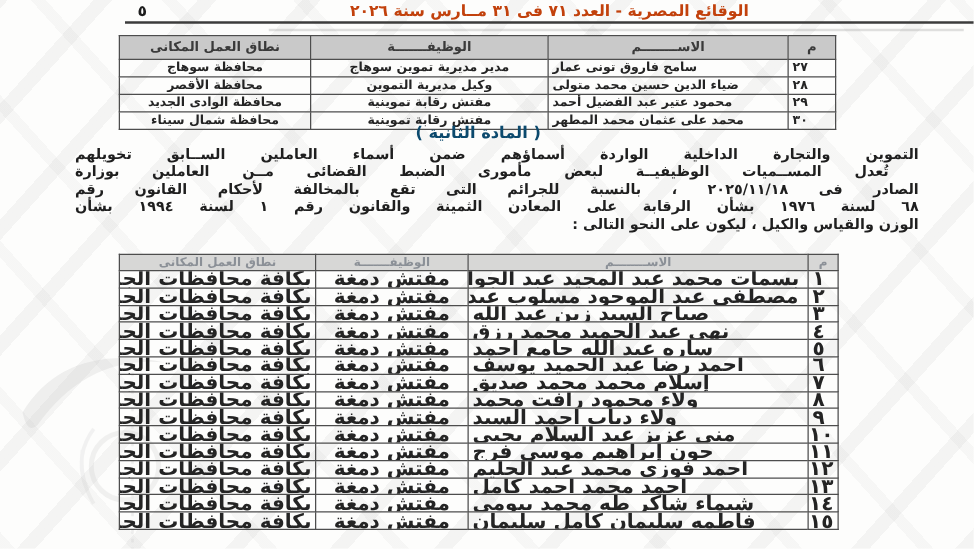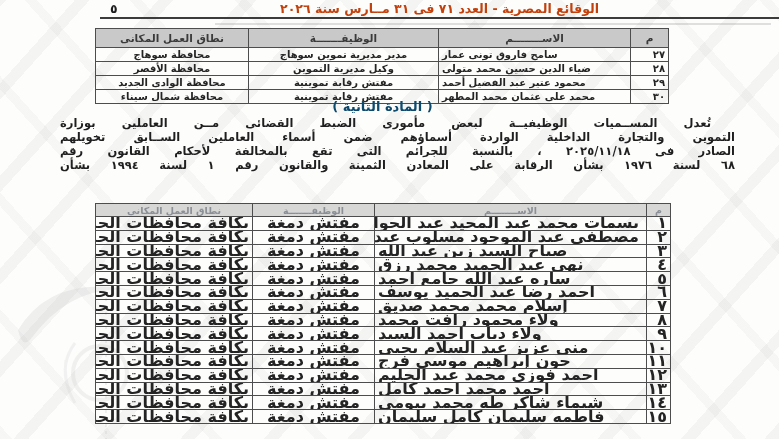--- a/index.html
+++ b/index.html
@@ -26,21 +26,21 @@
   
   table{border-collapse:collapse;direction:rtl;table-layout:fixed;z-index:2;position:absolute;background:transparent;}
   td,th{border:1px solid #4d4d4d;font-weight:bold;color:#242424;
     padding:0 3px;white-space:nowrap;overflow:hidden;}
   .t1{left:95px;top:28px;width:573px;}
   .t1 th{height:18px;font-size:10.5px;background:#c9c9c9;color:#3a3a3a;}
   .t1 td{height:13px;font-size:10px;line-height:12px;}
   .t2{left:95px;top:203px;width:575px;}
   .t2 th{height:12px;font-size:9.5px;background:#d7d7d6;color:#8b9097;}
   .t2 td{height:12.8px;font-size:16px;line-height:12px;}
-  .c-no{text-align:right;}
+  .c-no{text-align:left;}
   .c-name{text-align:left;padding-right:7px;}
   .c-job,.c-scope{text-align:center;}
   
   .art-heading{position:absolute;left:95px;top:99px;width:575px;z-index:2;
     text-align:center;font-weight:bold;font-size:13px;color:#0c4a6e;direction:rtl;}
   .art-par{position:absolute;left:60px;top:117px;width:675px;z-index:2;direction:rtl;}
   .art-line{font-weight:bold;font-size:11.5px;color:#1f1f1f;line-height:13.9px;
     text-align:justify;text-align-last:justify;}
   .art-line.first{padding-right:24px;}
   .art-line.last{text-align-last:right;}
@@ -100,24 +100,25 @@
       <td class="c-no">٣٠</td>
       <td class="c-name">محمد على عثمان محمد المطهر</td>
       <td class="c-job">مفتش رقابة تموينية</td>
       <td class="c-scope">محافظة شمال سيناء</td>
     </tr>
   </tbody>
     </table>
 
   <div class="art-heading">( المادة الثانية )</div>
   <div class="art-par">
+    <div class="art-line">التموين والتجارة الداخلية الواردة أسماؤهم ضمن أسماء العاملين الســابق تخويلهم</div>
     <div class="art-line first">تُعدل المســميات الوظيفيــة لبعض مأمورى الضبط القضائى مــن العاملين بوزارة</div>
-    <div class="art-line">التموين والتجارة الداخلية الواردة أسماؤهم ضمن أسماء العاملين الســابق تخويلهم</div>
     <div class="art-line">الصادر فى ٢٠٢٥/١١/١٨ ، بالنسبة للجرائم التى تقع بالمخالفة لأحكام القانون رقم</div>
     <div class="art-line">٦٨ لسنة ١٩٧٦ بشأن الرقابة على المعادن الثمينة والقانون رقم ١ لسنة ١٩٩٤ بشأن</div>
+    <div class="art-line last">الوزن والقياس والكيل ، ليكون على النحو التالى :</div>
   </div>
 
   <table class="t2">
     <colgroup>
         <col style="width:24px">
         <col style="width:272px">
         <col style="width:122px">
         <col style="width:157px">
       </colgroup>
     <tbody>

